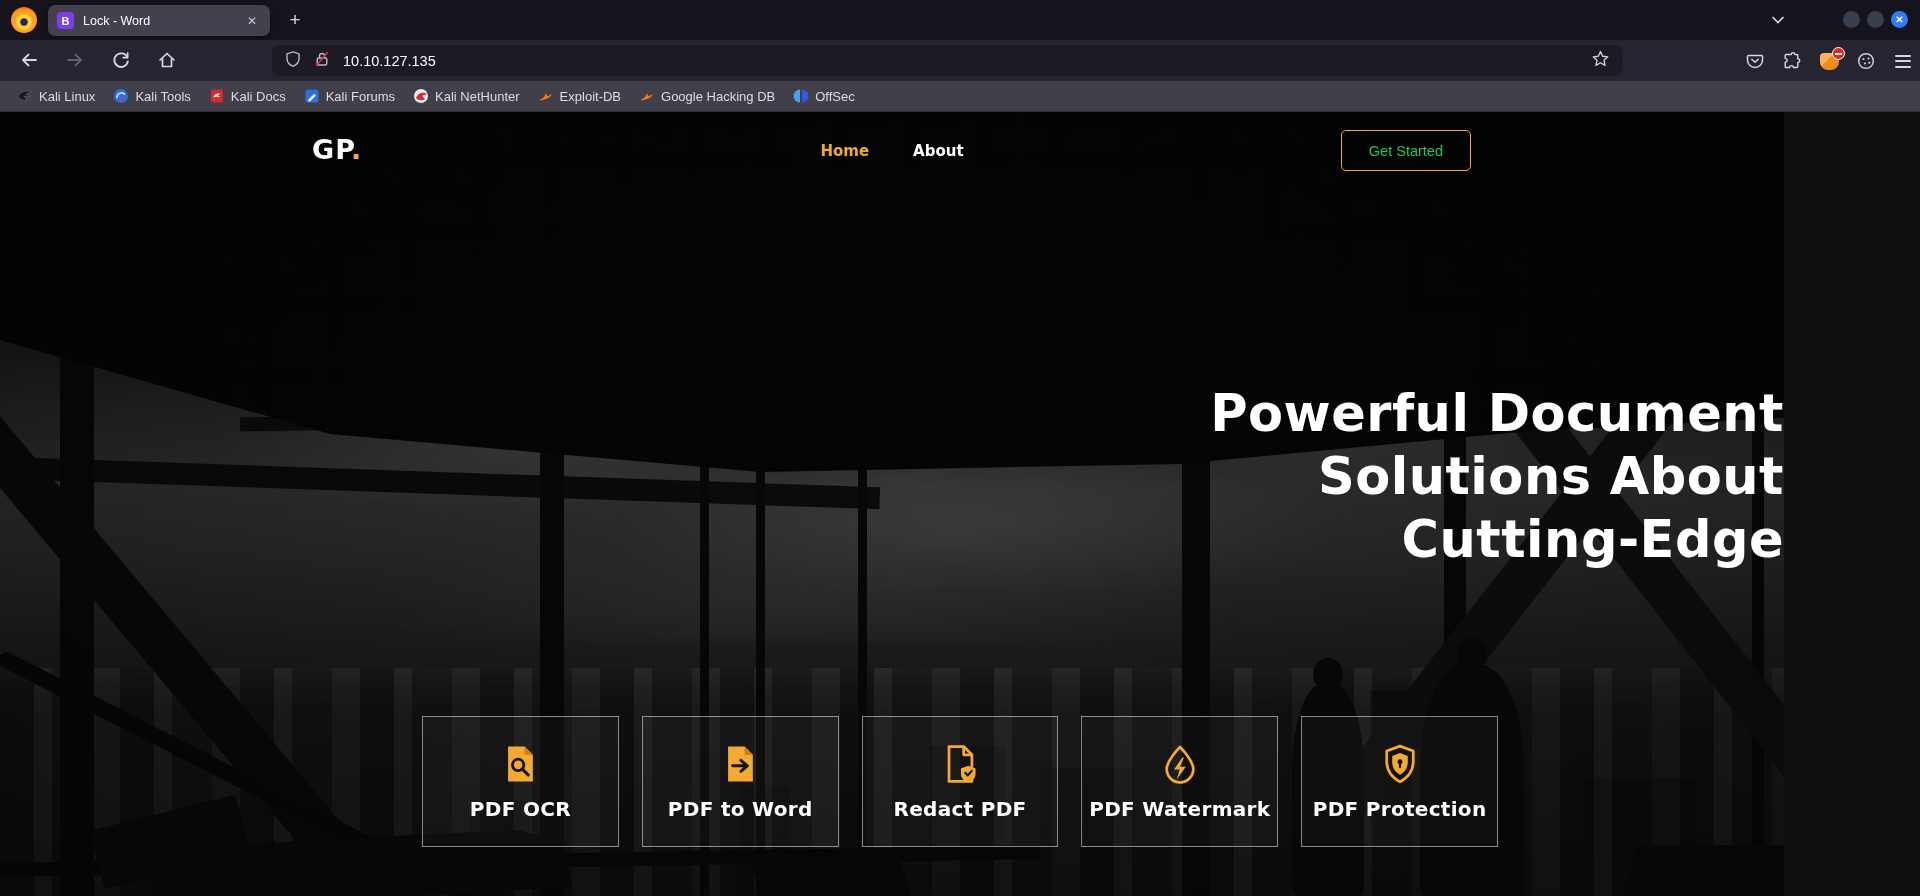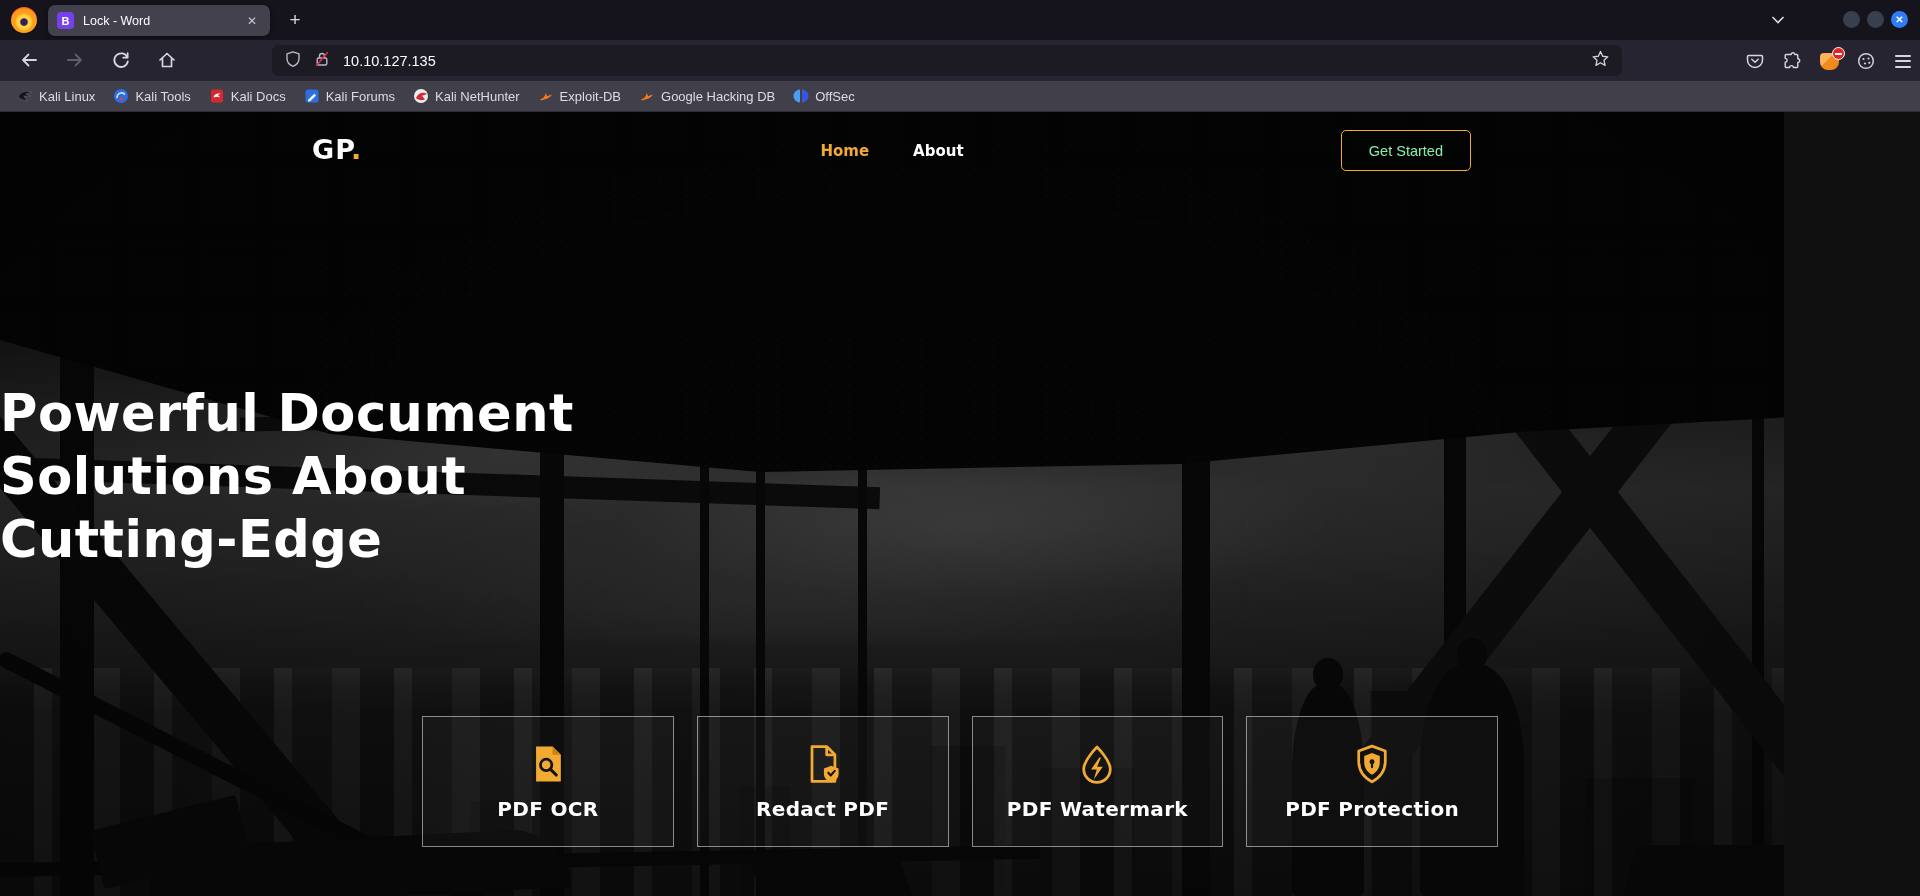--- a/index.html
+++ b/index.html
@@ -82,22 +82,22 @@
   .site-nav{ position:absolute; top:0; left:0; width:100%; height:78px; }
   .logo{ position:absolute; left:312px; top:22px; font-family:"DejaVu Sans",sans-serif;
          font-size:27px; font-weight:bold; color:#fff; letter-spacing:1px; }
   .accent{ color:#F2AA33; }
   .main-nav{ position:absolute; left:50%; transform:translateX(-50%); top:30px; display:flex; gap:44px;
          font-family:"DejaVu Sans",sans-serif; font-size:15px; font-weight:bold; }
   .nav-link{ color:#fff; cursor:pointer; }
   .nav-link.active{ color:#F2AA33; }
   .cta{ position:absolute; right:313px; top:18px; height:41px; padding:0 27px;
         background:transparent; border:1.5px solid #F2AA33; border-radius:5px;
-        color:#86efac; font-size:14.5px; font-family:"Liberation Sans",sans-serif; }
-  .headline{ position:absolute; top:270px; width:100%; text-align:left;
+        color:#22c55e; font-size:14.5px; font-family:"Liberation Sans",sans-serif; }
+  .headline{ position:absolute; top:270px; width:100%; text-align:right;
         font-family:"DejaVu Sans",sans-serif; font-weight:bold; font-size:51px; line-height:63px;
         color:#fff; letter-spacing:.5px; }
   .features{ position:absolute; left:422px; top:604px; width:1076px; height:131px; display:flex; gap:23px; }
   .card{ flex:1; border:1px solid rgba(255,255,255,.5); background:rgba(255,255,255,.035);
         display:flex; flex-direction:column; align-items:center; justify-content:center; gap:11px; }
   .card-label{ font-family:"DejaVu Sans",sans-serif; font-weight:bold; font-size:20px; color:#fff; letter-spacing:.3px; }
 </style>
 </head>
 <body>
 
@@ -332,20 +332,28 @@
         <svg width="44" height="44" viewBox="0 0 48 48">
           <path d="M11 5 h18 l9 9 v29 H11 Z" fill="#F2AA33"></path>
           <path d="M29 5 l9 9 h-9 Z" fill="#c9820f"></path>
           <circle cx="22" cy="25" r="6.2" fill="none" stroke="#141414" stroke-width="3"></circle>
           <path d="M26.5 29.5 L33 36" stroke="#141414" stroke-width="3.4" stroke-linecap="round"></path>
         </svg>
         <div class="card-label">PDF OCR</div>
       </div>
       <div class="card">
         <svg width="44" height="44" viewBox="0 0 48 48">
+          <path d="M11 5 h18 l9 9 v29 H11 Z" fill="#F2AA33"></path>
+          <path d="M29 5 l9 9 h-9 Z" fill="#c9820f"></path>
+          <path d="M16 26 H29 M25 20 l7 6 -7 6" stroke="#141414" stroke-width="3.2" fill="none" stroke-linecap="round" stroke-linejoin="round"></path>
+        </svg>
+        <div class="card-label">PDF to Word</div>
+      </div>
+      <div class="card">
+        <svg width="44" height="44" viewBox="0 0 48 48">
           <path d="M12 5 h16 l9 9 v29 H12 Z" fill="none" stroke="#F2AA33" stroke-width="3" stroke-linejoin="round"></path>
           <path d="M28 5 v9 h9" fill="none" stroke="#F2AA33" stroke-width="3" stroke-linejoin="round"></path>
           <path d="M33 26 l8 3 v5.5 c0 4.8 -3.3 8 -8 9.8 c-4.7 -1.8 -8 -5 -8 -9.8 V29 Z" fill="#F2AA33"></path>
           <path d="M29.8 33.5 l2.6 3 4.4 -5" stroke="#141414" stroke-width="2.3" fill="none" stroke-linecap="round" stroke-linejoin="round"></path>
         </svg>
         <div class="card-label">Redact PDF</div>
       </div>
       <div class="card">
         <svg width="44" height="44" viewBox="0 0 48 48">
           <path d="M24 5.5 C24 5.5 9.5 20 9.5 29.5 a14.5 14.5 0 0 0 29 0 C38.5 20 24 5.5 24 5.5 Z" fill="none" stroke="#F2AA33" stroke-width="3" stroke-linejoin="round"></path>

